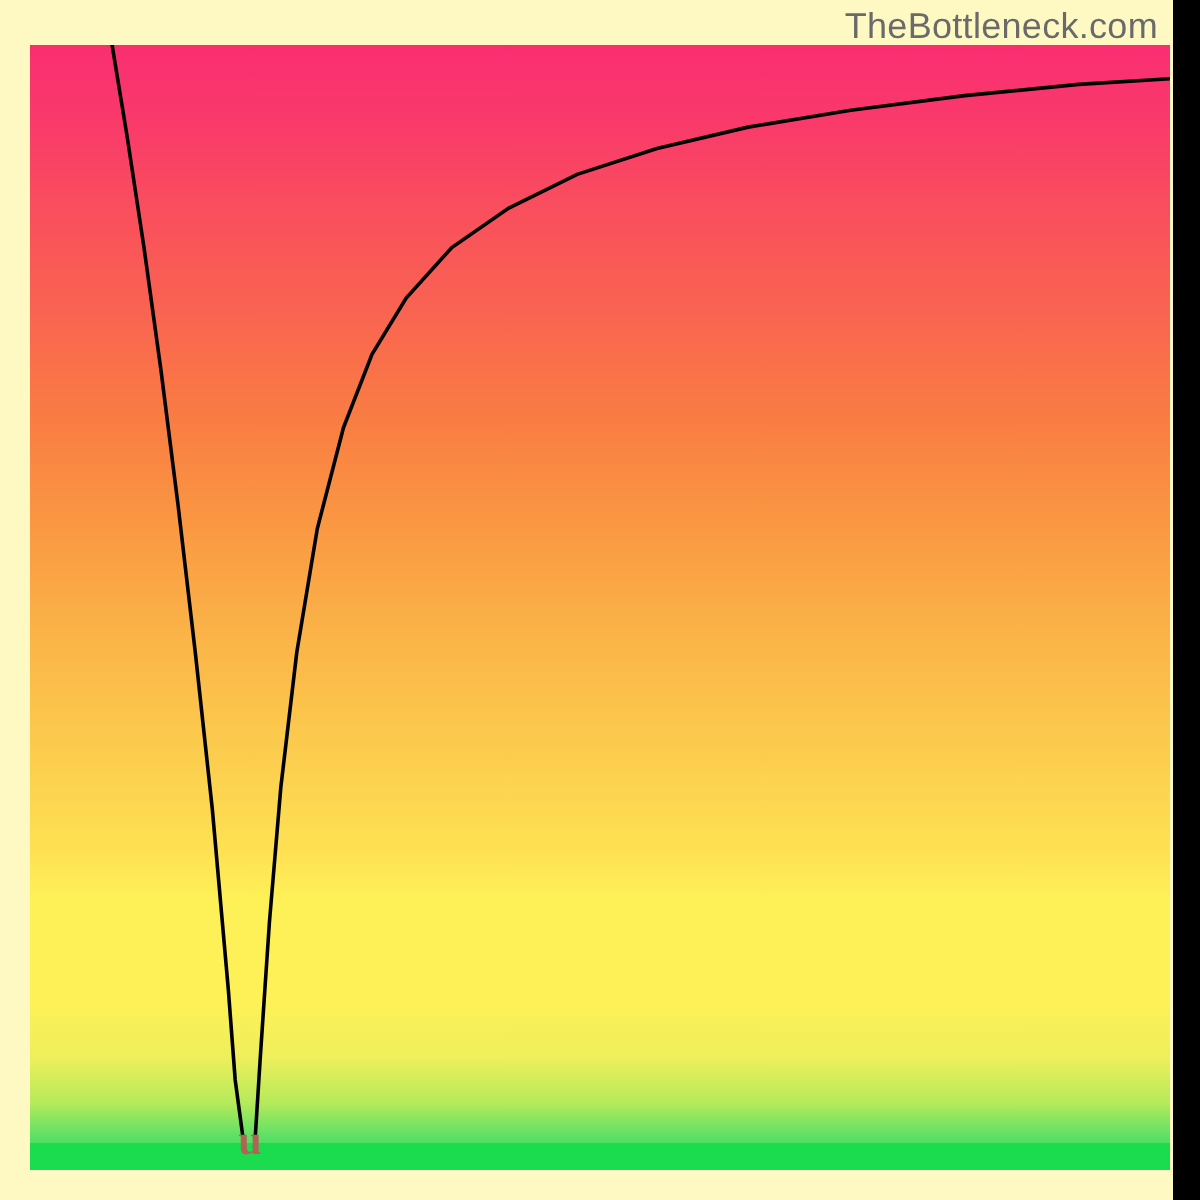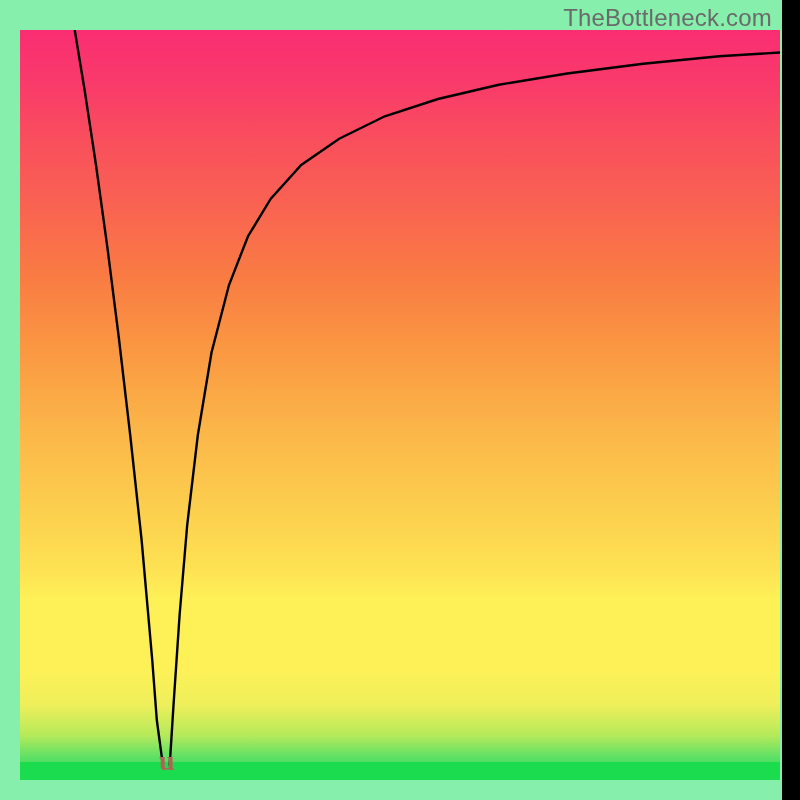--- a/index.html
+++ b/index.html
@@ -8,21 +8,21 @@
     width: 800px;
     height: 800px;
     background: #000;
     overflow: hidden;
     font-family: Arial, Helvetica, sans-serif;
   }
   .frame {
     position: relative;
     width: 782px;
     height: 800px;
-    background: #86efac;
+    background: #fef9c3;
   }
   .watermark {
     position: absolute;
     top: 4px;
     right: 10px;
     color: #6a6a6a;
     font-size: 24px;
     font-weight: 400;
     letter-spacing: 0.2px;
     z-index: 10;

